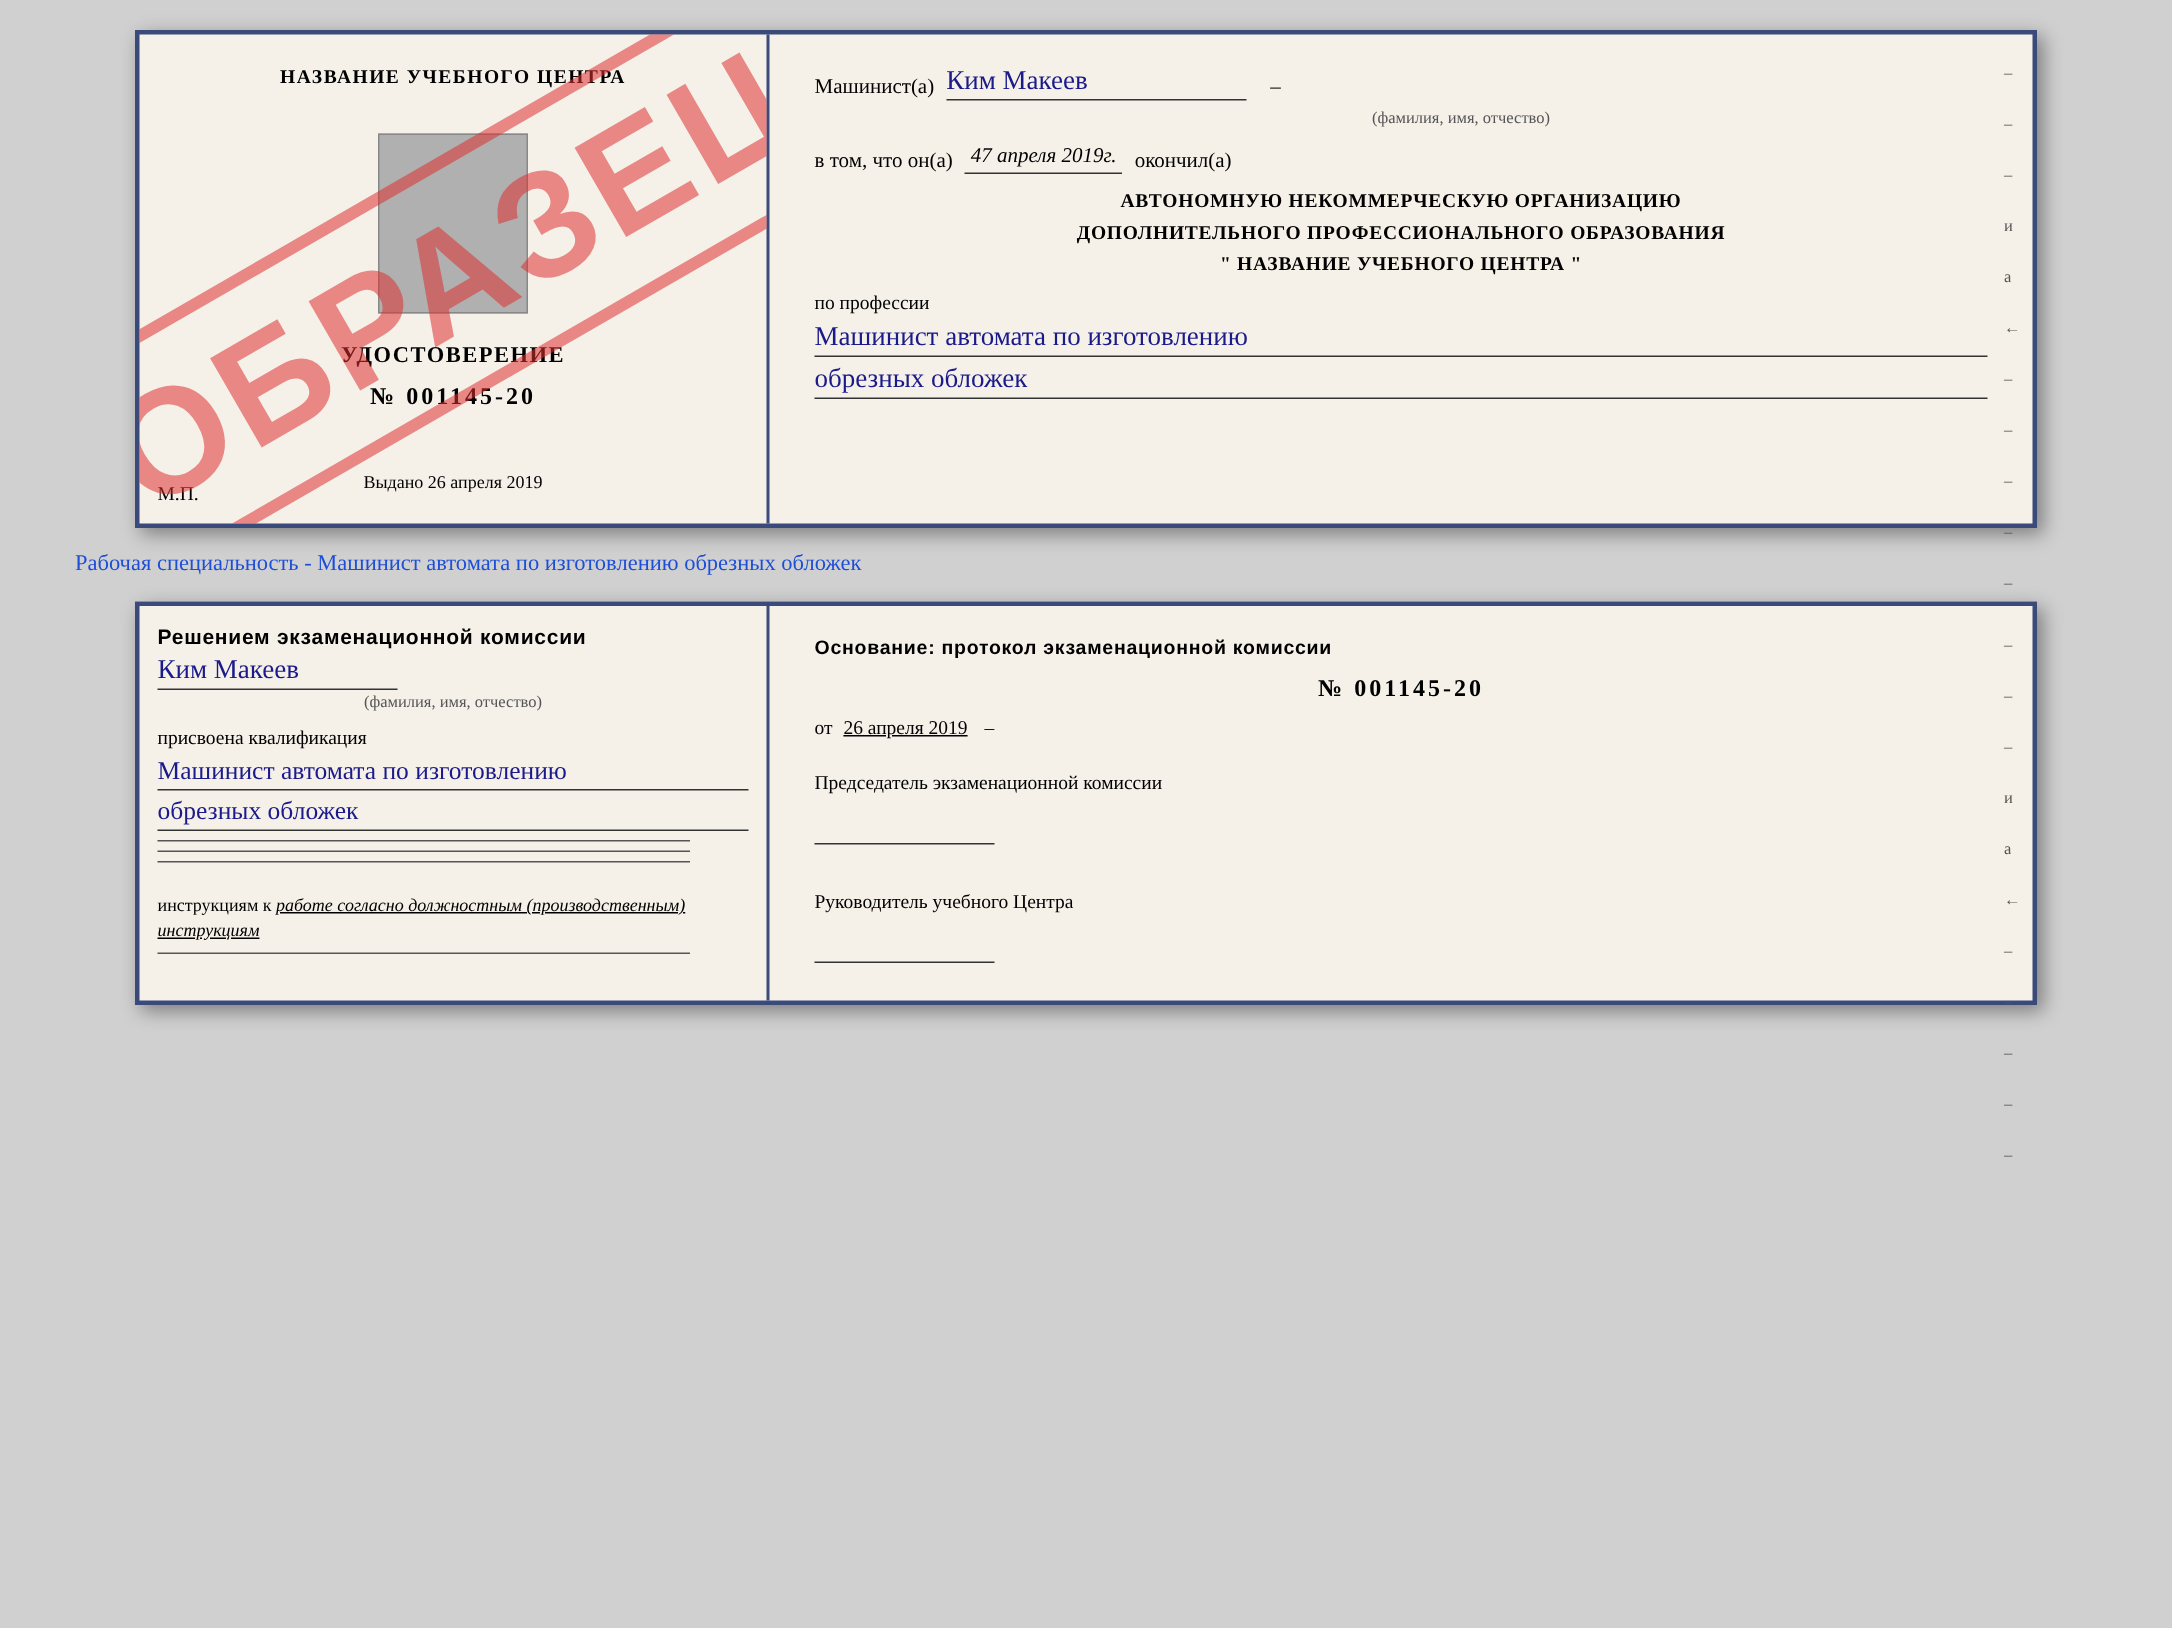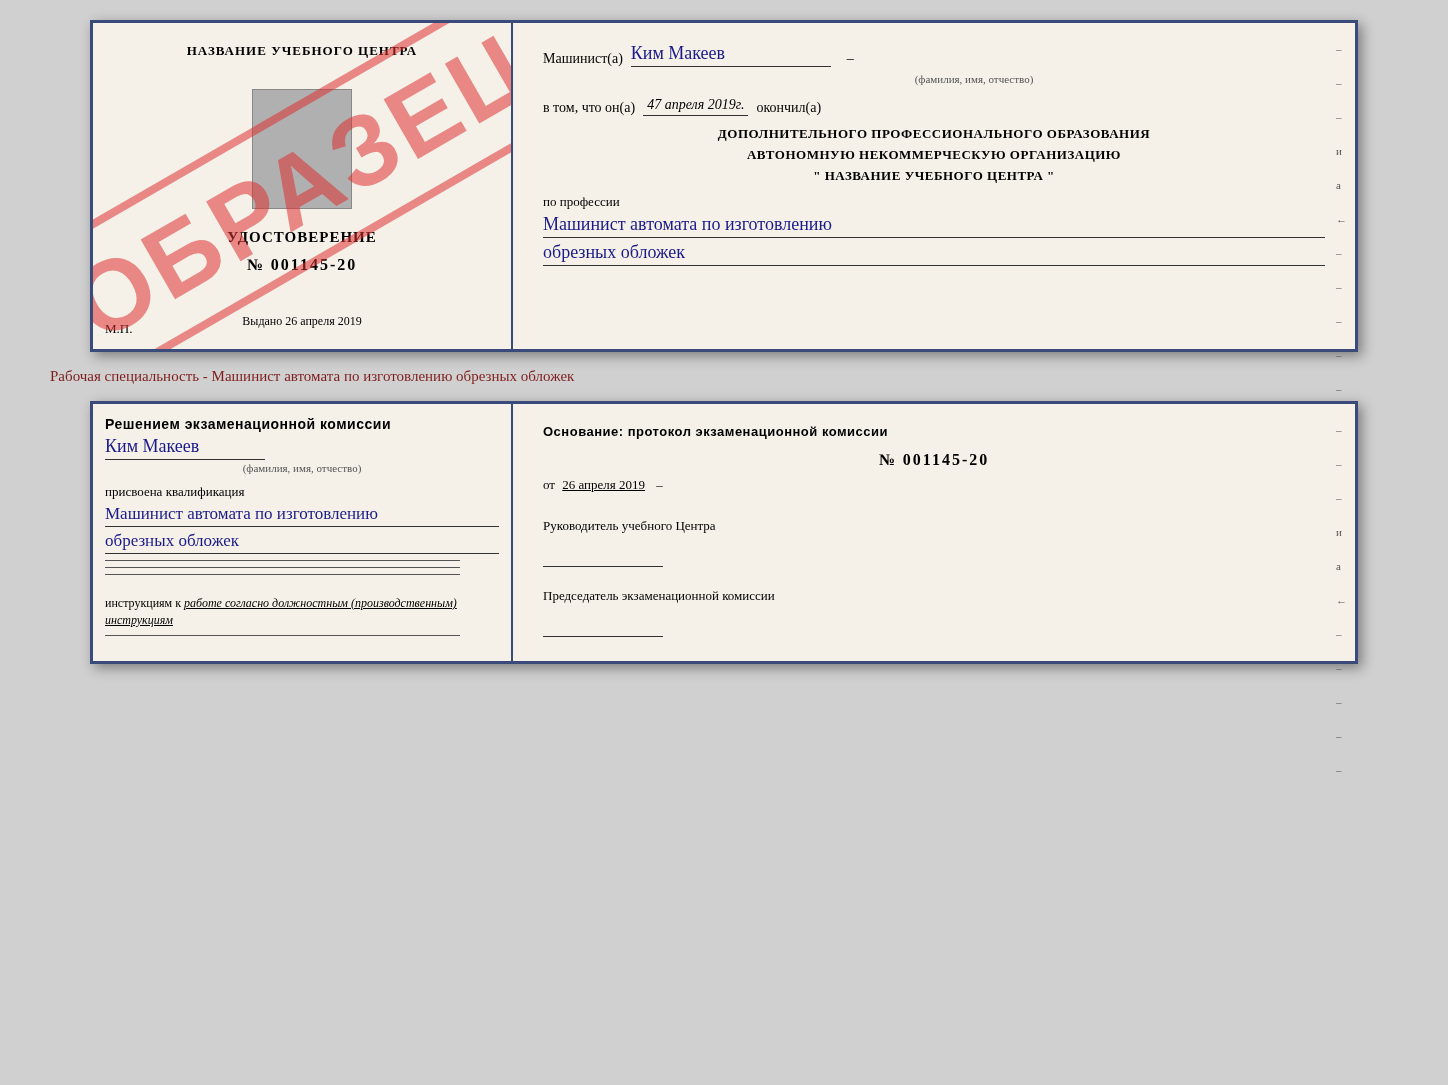--- a/index.html
+++ b/index.html
@@ -182,21 +182,21 @@
       display: flex;
       flex-direction: column;
       gap: 22px;
       font-size: 11px;
       color: #555;
     }
 
     
     .between-text {
       font-size: 15px;
-      color: #7f1d1d;
+      color: #1d4ed8;
       align-self: flex-start;
       padding-left: 30px;
     }
 
     
     .bottom-left {
       width: 420px;
       border-right: 2px solid #3a4a7a;
       padding: 12px;
     }
@@ -327,22 +327,22 @@
     </div>
     <div class="fio-label">(фамилия, имя, отчество)</div>
 
     <div class="date-line">
       <span>в том, что он(а)</span>
       <span class="date-value">47 апреля 2019г.</span>
       <span>окончил(а)</span>
     </div>
 
     <div class="org-text">
+      <div>АВТОНОМНУЮ НЕКОММЕРЧЕСКУЮ ОРГАНИЗАЦИЮ</div>
       <div>ДОПОЛНИТЕЛЬНОГО ПРОФЕССИОНАЛЬНОГО ОБРАЗОВАНИЯ</div>
-      <div>АВТОНОМНУЮ НЕКОММЕРЧЕСКУЮ ОРГАНИЗАЦИЮ</div>
       <div>" НАЗВАНИЕ УЧЕБНОГО ЦЕНТРА "</div>
     </div>
 
     <div class="profession-label">по профессии</div>
     <span class="profession-value">Машинист автомата по изготовлению</span>
     <span class="profession-value">обрезных обложек</span>
 
     <div class="right-side-lines">
       <span>–</span>
       <span>–</span>
@@ -387,30 +387,30 @@
     <div class="basis-text">Основание: протокол экзаменационной комиссии</div>
 
     <div class="protocol-number">№ 001145-20</div>
 
     <div class="protocol-date">
       <span>от</span>
       <span style="text-decoration:underline; margin-left:4px;">26 апреля 2019</span>
       <span style="margin-left:8px;">–</span>
     </div>
 
+    <div class="signature-block">
+      <div class="sig-label">Председатель экзаменационной комиссии</div>
+      <span class="sig-line"></span>
+    </div>
+
     <div class="signature-block" style="margin-top:24px;">
       <div class="sig-label">Руководитель учебного Центра</div>
       <span class="sig-line"></span>
     </div>
 
-    <div class="signature-block">
-      <div class="sig-label">Председатель экзаменационной комиссии</div>
-      <span class="sig-line"></span>
-    </div>
-
     <div class="right-side-lines">
       <span>–</span>
       <span>–</span>
       <span>–</span>
       <span>и</span>
       <span>а</span>
       <span>←</span>
       <span>–</span>
       <span>–</span>
       <span>–</span>

